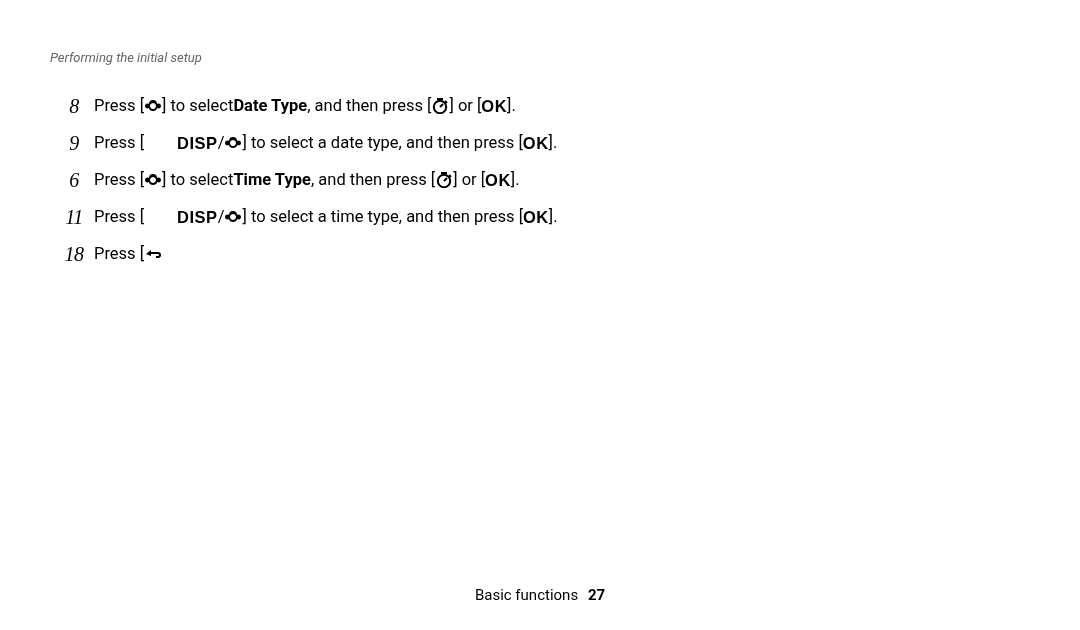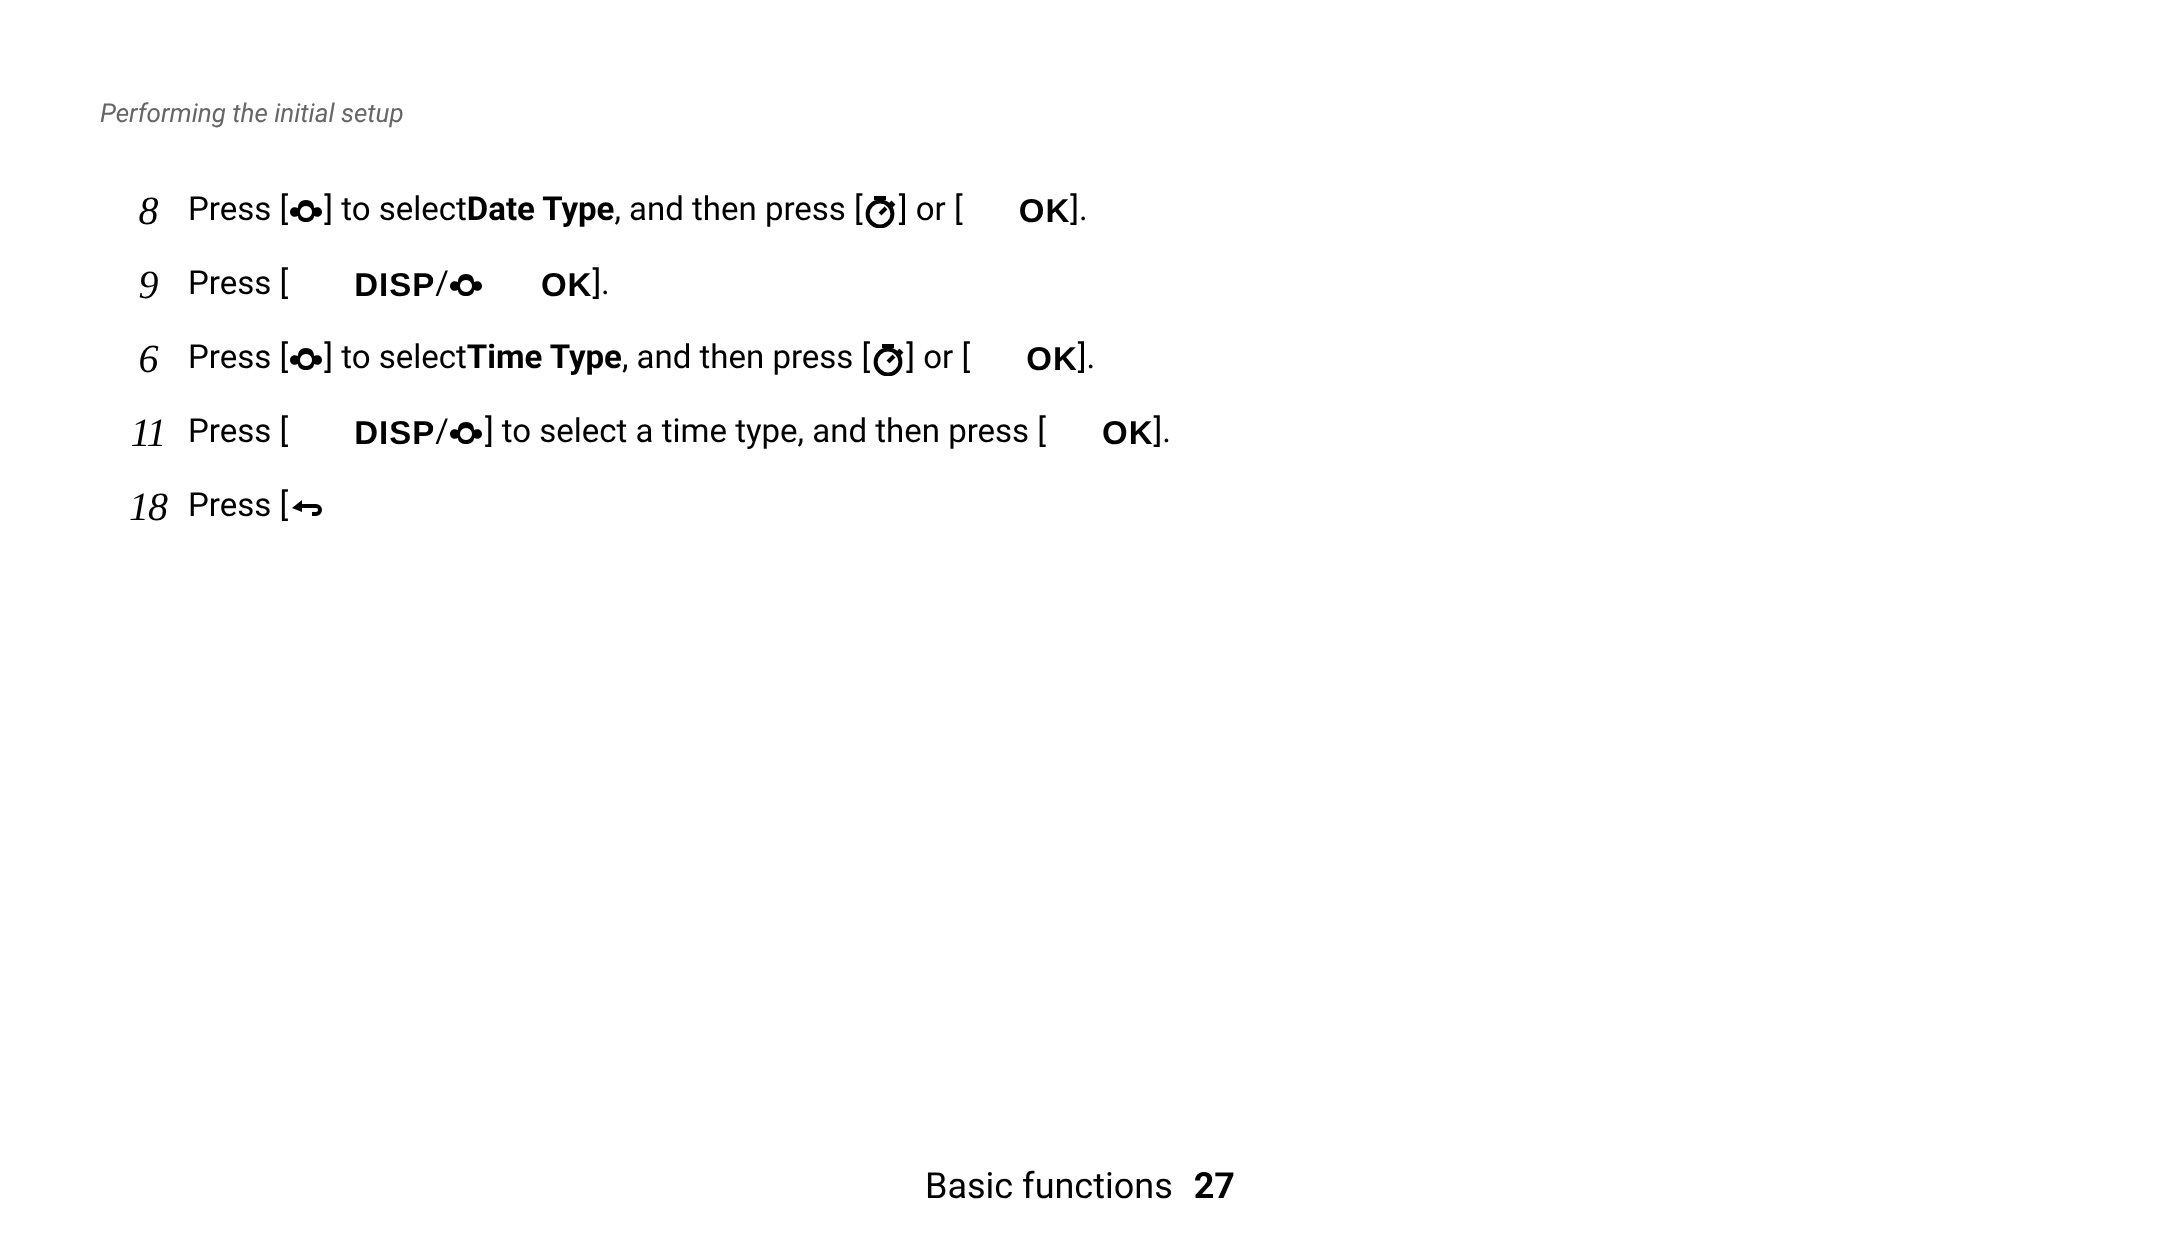--- a/index.html
+++ b/index.html
@@ -51,40 +51,39 @@
     white-space: nowrap;
   }
   .step-text > span, .step-text > svg {
     vertical-align: middle;
   }
   .b { font-weight: 700; text-align: center; }
   .ok {
     font-weight: 900;
     letter-spacing: 0.5px;
     font-family: Arial, sans-serif;
-    margin-left: 28px;
   }
   .disp {
     font-weight: 900;
     letter-spacing: 0.5px;
     font-family: Arial, sans-serif;
     padding-left: 33px;
   }
   svg.icon {
     display: inline-block;
     vertical-align: middle;
     height: 16px;
     width: 18px;
   }
   .footer {
     position: absolute;
     bottom: 26px;
     width: 100%;
     text-align: center;
-    font-size: 18px;
+    font-size: 15px;
     color: #000;
   }
   .footer .pnum {
     font-weight: 700;
     margin-left: 6px;
   }
 </style>
 </head>
 <body>
 
@@ -131,20 +130,21 @@
       </li>
       <li>
         <span class="step-number">9</span>
         <span class="step-text">
           <span>Press [</span>
           <span class="disp">DISP</span>
           <span>/</span>
           <svg class="icon" viewBox="0 0 18 16">
             <use href="#icon-macro"></use>
           </svg>
+          <span>] to select a date type, and then press [</span>
           <span class="ok">OK</span>
           <span>].</span>
         </span>
       </li>
       <li>
         <span class="step-number">6</span>
         <span class="step-text">
           <span>Press [</span>
           <svg class="icon" viewBox="0 0 18 16">
             <use href="#icon-macro"></use>

